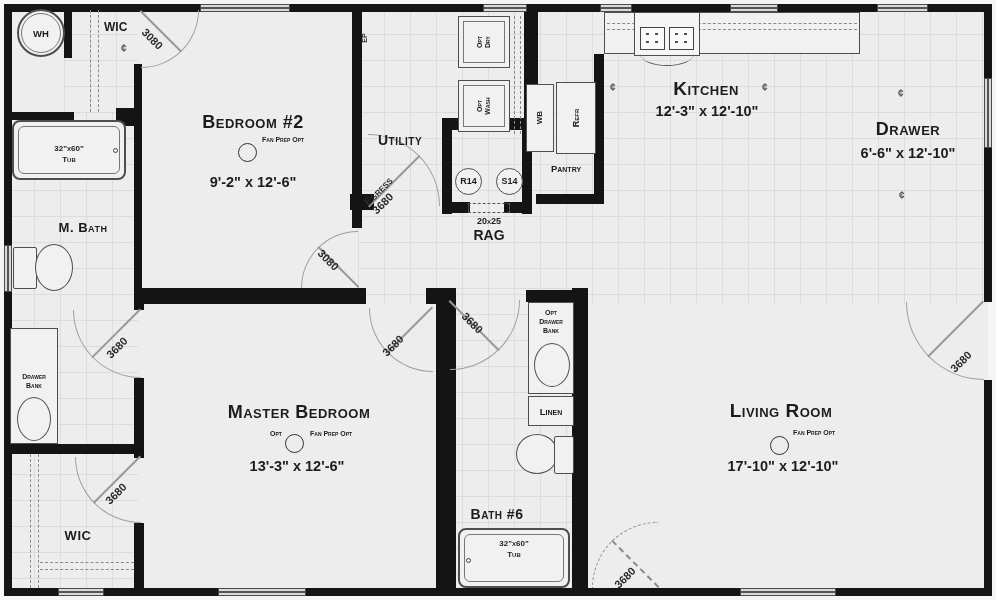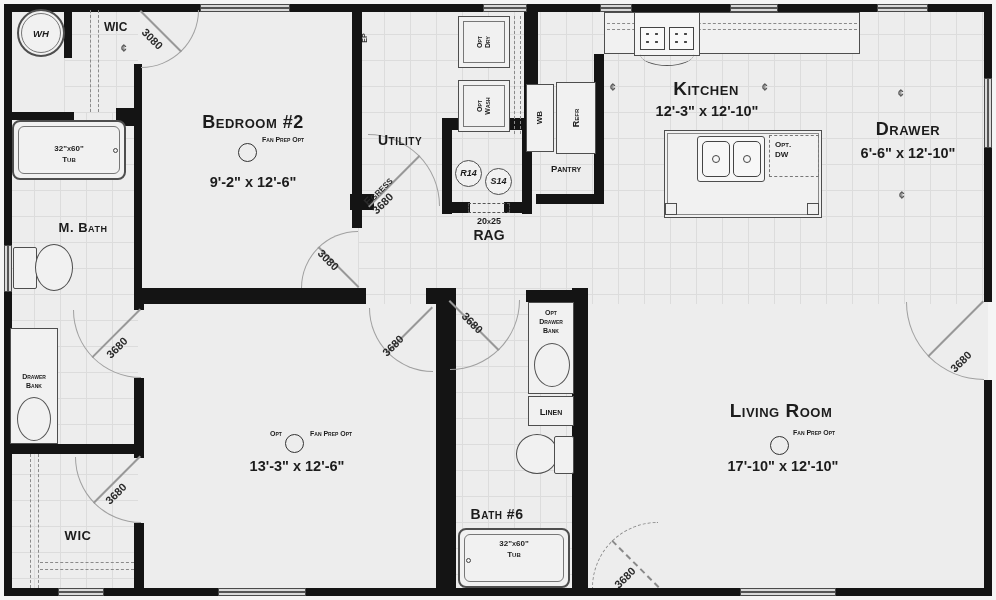--- a/index.html
+++ b/index.html
@@ -8,21 +8,21 @@
   .abs{position:absolute;box-sizing:border-box;}
   .floor{background:#ededed;}
   .grid{background-image:linear-gradient(#dcdcdc 1px,transparent 1px),
         linear-gradient(90deg,#dcdcdc 1px,transparent 1px);background-size:26px 26px;}
   .wall{background:#141414;z-index:4;}
   .win{z-index:5;border:1px solid #4a4a4a;}
   .win.h{background:linear-gradient(#d9d9d9 38%,#555 38%,#555 62%,#d9d9d9 62%);}
   .win.v{background:linear-gradient(90deg,#d9d9d9 38%,#555 38%,#555 62%,#d9d9d9 62%);}
   .fix{border:1.5px solid #4e4e4e;background:#f1f1f1;z-index:6;}
   .inner{border:1px solid #777;background:transparent;}
-  .circle{border-radius:50%;font-style:italic;} .z7{z-index:7;}
+  .circle{border-radius:50%;} .z7{z-index:7;}
   .roomname{font-weight:bold;font-size:18px;font-variant:small-caps;letter-spacing:.5px;
             white-space:nowrap;transform:translateX(-50%);z-index:8;}
   .dims{font-weight:bold;font-size:14.5px;white-space:nowrap;transform:translateX(-50%);z-index:8;}
   .small9{font-size:9.5px;font-weight:bold;font-variant:small-caps;white-space:nowrap;z-index:8;}
   .tiny{font-size:7px;font-weight:bold;font-variant:small-caps;white-space:nowrap;z-index:8;line-height:1.15;}
   .doorlbl{font-size:11px;font-weight:bold;font-variant:small-caps;white-space:nowrap;
            transform-origin:0 0;z-index:8;color:#2a2a2a;}
   .leaf{height:0;border-top:2px solid #989898;transform-origin:0 0;z-index:7;}
   .leaf.dash{border-top-style:dashed;border-top-color:#8a8a8a;}
   .arc{border:0 solid #a0a0a0;z-index:6;background:transparent;}
@@ -129,24 +129,24 @@
     <span class="tiny"><span>Opt</span><br>
     <span>Wash</span></span>
   </div>
   <div class="abs dashv" style="left:514px;top:16px;width:0;height:118px;"></div>
   <div class="abs dashv" style="left:520px;top:16px;width:0;height:118px;"></div>
 
   <div class="abs tiny rotv" style="left:358px;top:26px;width:14px;height:24px;z-index:8;color:#333;">
     <span style="font-size:7px;">EP</span>
   </div>
 
-  <div class="abs fix circle ctr z7" style="left:455px;top:160px;width:27px;height:27px;border-width:1.6px;">
+  <div class="abs fix circle ctr z7" style="left:455px;top:168px;width:27px;height:27px;border-width:1.6px;">
     <span class="tiny" style="font-size:9px;">R14</span>
   </div>
-  <div class="abs fix circle ctr z7" style="left:485px;top:168px;width:27px;height:27px;border-width:1.6px;">
+  <div class="abs fix circle ctr z7" style="left:496px;top:168px;width:27px;height:27px;border-width:1.6px;">
     <span class="tiny" style="font-size:9px;">S14</span>
   </div>
   <div class="abs" style="left:468px;top:203px;width:42px;height:10px;border:1px dashed #555;z-index:7;"></div>
   <div class="abs tiny" style="left:489px;top:216px;transform:translateX(-50%);font-size:9px;">20x25</div>
   <div class="abs tiny" style="left:489px;top:227px;transform:translateX(-50%);font-size:14px;">RAG</div>
 
   <div class="abs fix rotv z7" style="left:526px;top:84px;width:28px;height:68px;">
     <span class="tiny" style="font-size:8px;">WB</span>
   </div>
   <div class="abs fix rotv z7" style="left:556px;top:82px;width:40px;height:72px;">
@@ -157,36 +157,20 @@
   <div class="abs fix" style="left:604px;top:12px;width:256px;height:42px;">
     <div class="abs dashh" style="left:2px;top:10px;width:250px;"></div>
     <div class="abs dashh" style="left:2px;top:16px;width:250px;"></div>
   </div>
   <div class="abs fix z7" style="left:634px;top:12px;width:66px;height:44px;background:#f5f5f5;">
     <div class="abs burner" style="left:5px;top:14px;width:25px;height:23px;"></div>
     <div class="abs burner" style="left:34px;top:14px;width:25px;height:23px;"></div>
   </div>
   <div class="abs" style="left:640px;top:54px;width:54px;height:12px;border-bottom:1.6px solid #555;border-radius:0 0 50% 50%/0 0 100% 100%;z-index:7;"></div>
 
-  <div class="abs fix z7" style="left:664px;top:130px;width:158px;height:88px;outline:1px solid #888;outline-offset:-4px;">
-    <div class="abs fix" style="left:32px;top:5px;width:68px;height:46px;border-radius:3px;background:#f7f7f7;">
-      <div class="abs inner ctr" style="left:4px;top:4px;width:28px;height:36px;border-radius:5px;border-width:1.4px;border-color:#444;">
-        <div class="circle" style="width:6px;height:6px;border:1.2px solid #444;"></div>
-      </div>
-      <div class="abs inner ctr" style="left:35px;top:4px;width:28px;height:36px;border-radius:5px;border-width:1.4px;border-color:#444;">
-        <div class="circle" style="width:6px;height:6px;border:1.2px solid #444;"></div>
-      </div>
-    </div>
-    <div class="abs" style="left:104px;top:4px;width:50px;height:42px;border:1px dashed #777;">
-      <div class="abs tiny" style="left:5px;top:4px;font-size:8px;">Opt.</div>
-      <div class="abs tiny" style="left:5px;top:14px;font-size:8px;">DW</div>
-    </div>
-    <div class="abs fix" style="left:0px;top:72px;width:12px;height:12px;"></div>
-    <div class="abs fix" style="left:142px;top:72px;width:12px;height:12px;"></div>
-  </div>
 
   <div class="abs fix z7" style="left:528px;top:302px;width:46px;height:92px;">
     <div class="abs tiny" style="left:50%;top:6px;transform:translateX(-50%);">Opt</div>
     <div class="abs tiny" style="left:50%;top:15px;transform:translateX(-50%);">Drawer</div>
     <div class="abs tiny" style="left:50%;top:24px;transform:translateX(-50%);">Bank</div>
     <div class="abs inner circle" style="left:5px;top:40px;width:36px;height:44px;border-width:1.5px;border-color:#555;"></div>
   </div>
   <div class="abs fix ctr z7" style="left:528px;top:396px;width:46px;height:30px;">
     <span class="small9">Linen</span>
   </div>
@@ -247,20 +231,21 @@
   <div class="abs roomname" style="left:400px;top:132px;font-size:14px;">Utility</div>
 
   <div class="abs roomname" style="left:706px;top:78px;font-size:19px;">Kitchen</div>
   <div class="abs dims" style="left:707px;top:103px;">12'-3" x 12'-10"</div>
 
   <div class="abs roomname" style="left:908px;top:119px;font-size:18px;">Drawer</div>
   <div class="abs dims" style="left:908px;top:145px;">6'-6" x 12'-10"</div>
 
   <div class="abs roomname" style="left:83px;top:220px;font-size:13px;">M. Bath</div>
 
+  <div class="abs roomname" style="left:299px;top:402px;">Master Bedroom</div>
   <div class="abs tiny" style="left:270px;top:430px;">Opt</div>
   <div class="abs circle" style="left:285px;top:434px;width:19px;height:19px;border:1.6px solid #333;z-index:7;"></div>
   <div class="abs tiny" style="left:310px;top:430px;">Fan Prep Opt</div>
   <div class="abs dims" style="left:297px;top:458px;">13'-3" x 12'-6"</div>
 
   <div class="abs roomname" style="left:781px;top:400px;font-size:19px;">Living Room</div>
   <div class="abs tiny" style="left:793px;top:429px;">Fan Prep Opt</div>
   <div class="abs circle" style="left:770px;top:436px;width:19px;height:19px;border:1.6px solid #333;z-index:7;"></div>
   <div class="abs dims" style="left:783px;top:458px;">17'-10" x 12'-10"</div>
 

